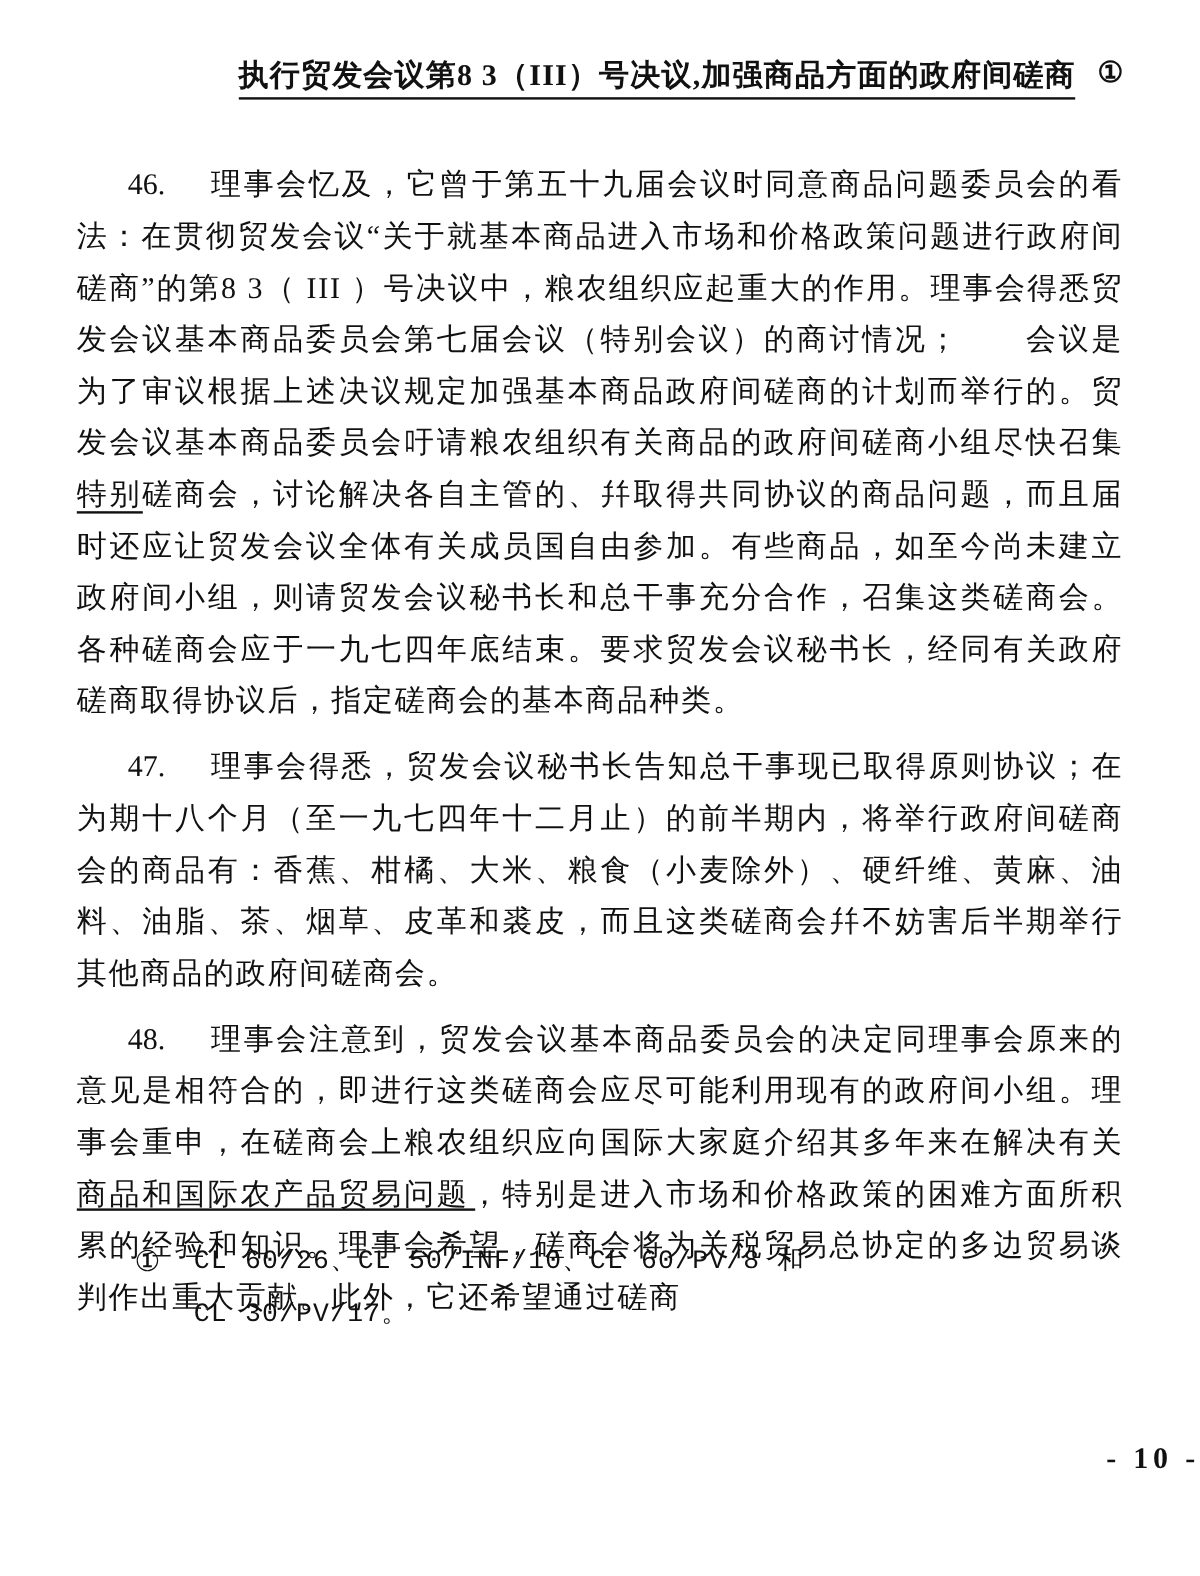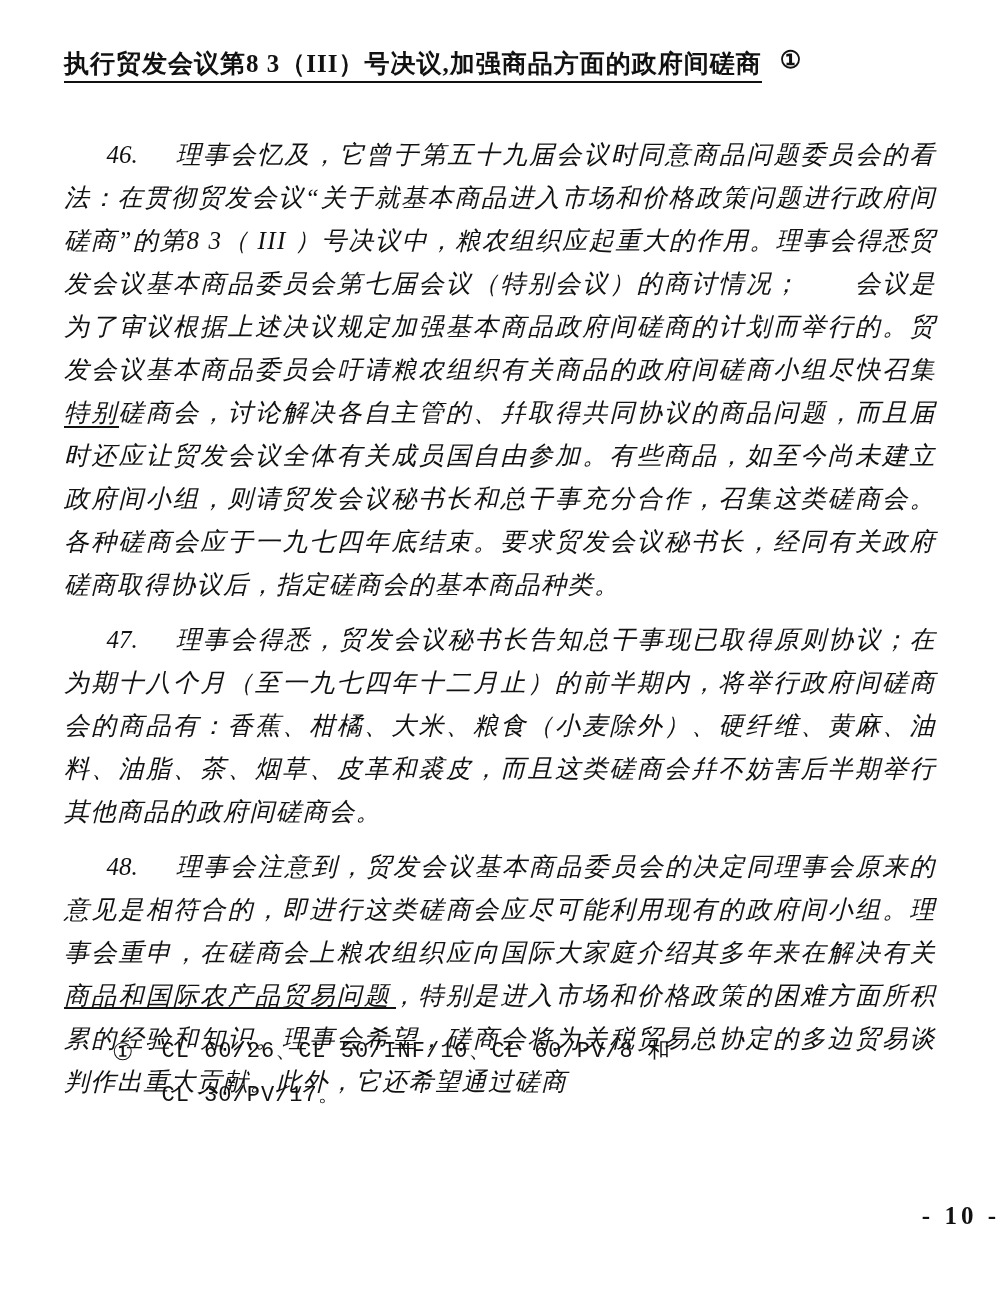--- a/index.html
+++ b/index.html
@@ -15,21 +15,21 @@
     background: #ffffff;
     box-sizing: border-box;
     padding: 46px 64px 0 64px;
     font-family: "Liberation Serif", "DejaVu Serif", serif;
     color: #111111;
     overflow: hidden;
   }
   .doc-header {
     display: flex;
     align-items: flex-start;
-    justify-content: flex-start;
+    justify-content: flex-end;
     margin-bottom: 52px;
   }
   .doc-title {
     margin: 0;
     font-size: 25px;
     font-weight: bold;
     letter-spacing: 1px;
     line-height: 1.4;
   }
   .title-text {
@@ -40,21 +40,20 @@
     font-size: 24px;
     font-weight: bold;
     margin-left: 18px;
     white-space: nowrap;
   }
   .doc-body {
     font-size: 25px;
     line-height: 43px;
     letter-spacing: 1.5px;
     text-align: justify;
-    font-style: italic;
   }
   .para {
     margin: 0 0 12px 0;
     text-indent: 1.7em;
   }
   .pnum {
     margin-right: 1.5em;
     letter-spacing: 0;
   }
   .u {

